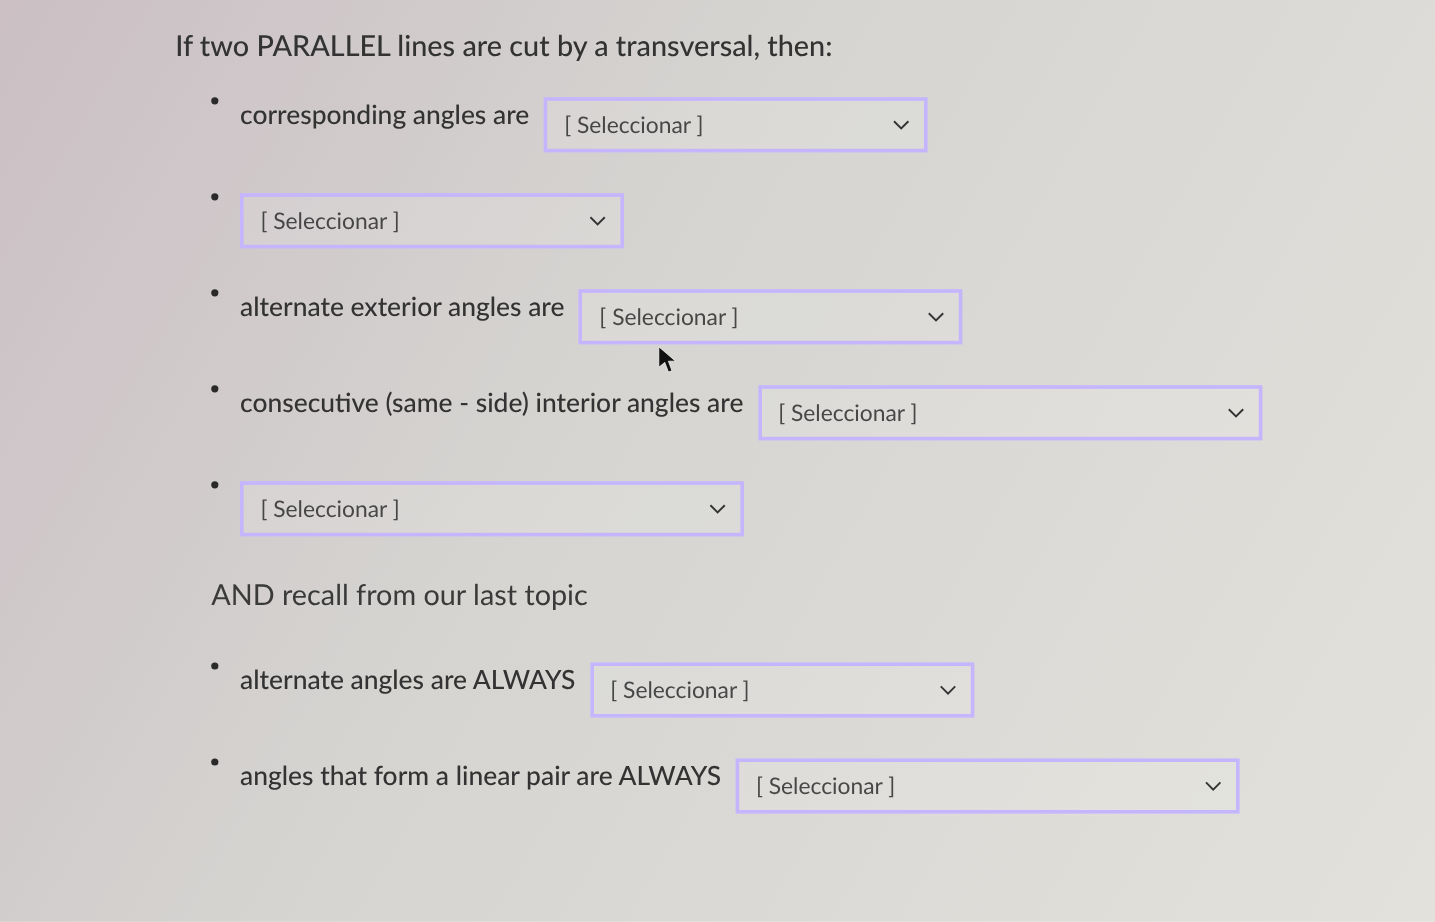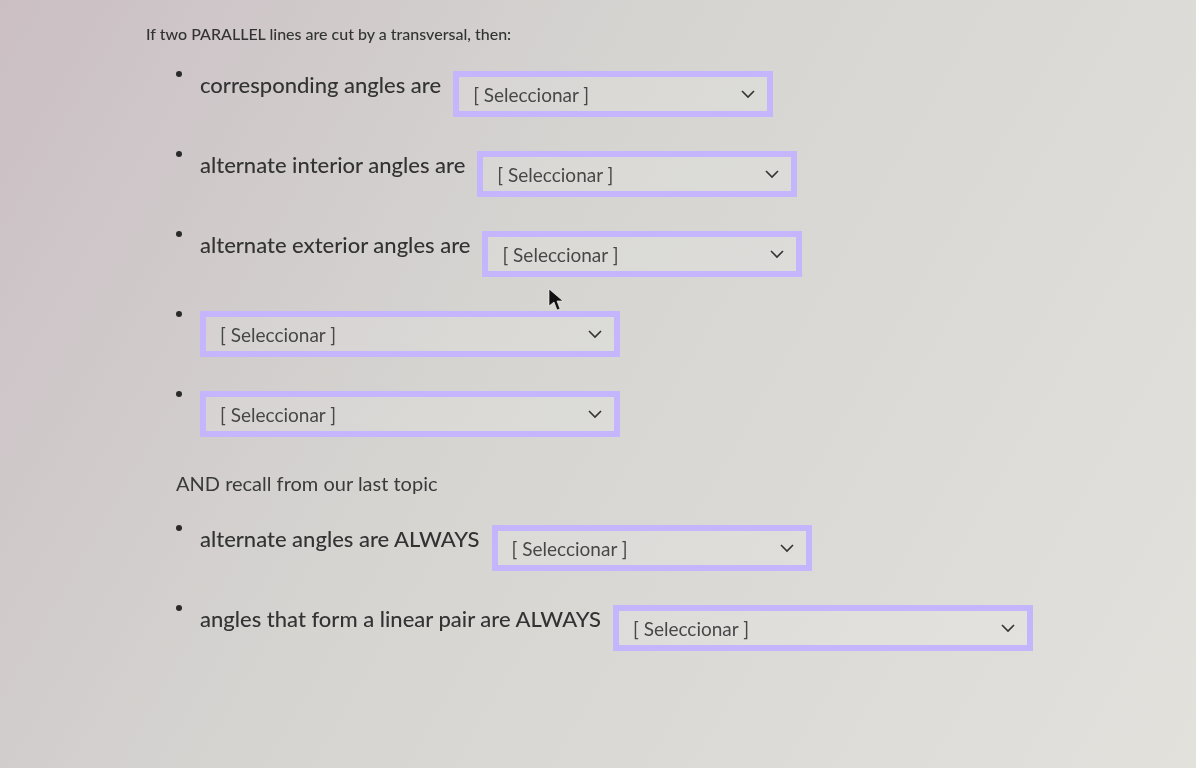--- a/index.html
+++ b/index.html
@@ -7,21 +7,21 @@
     margin: 0; padding: 0;
     width: 1196px; height: 768px;
     font-family: "Segoe UI", "Lato", "Helvetica Neue", Arial, sans-serif;
     background: linear-gradient(120deg, #cbbfc4 0%, #d5d4d1 40%, #e2e1dc 100%);
     color: #2a2a2a;
   }
   .page {
     padding: 24px 40px 40px 146px;
   }
   .heading {
-    font-size: 16px;
+    font-size: 24px;
     font-weight: 500;
     color: #333;
     margin-bottom: 28px;
   }
   ul.items {
     list-style: none;
     padding: 0 0 0 30px;
     margin: 0;
   }
   ul.items > li {
@@ -42,40 +42,40 @@
     flex: 0 0 auto;
   }
   .label { margin-right: 12px; }
   .select {
     display: inline-flex;
     align-items: center;
     justify-content: space-between;
     height: 46px;
     padding: 0 12px 0 14px;
     background: rgba(255,255,255,0.12);
-    border: 6px solid #c4b5fd;
+    border: 3px solid #c4b5fd;
     color: #3b3b3b;
     font-size: 19px;
     font-weight: 400;
     min-width: 320px;
     cursor: pointer;
   }
   .select.wide { min-width: 420px; }
   .select .placeholder { opacity: 0.92; }
   .chev {
     width: 14px; height: 14px;
     flex: 0 0 auto;
     margin-left: 16px;
   }
   .chev svg { width: 14px; height: 14px; display:block; }
   .subheading {
-    font-size: 20px;
+    font-size: 24px;
     font-weight: 400;
     color: #3a3a3a;
-    margin: 10px 0 30px 30px;
+    margin: 10px 0 42px 30px;
   }
   .cursor {
     position: absolute;
     left: 548px; top: 288px;
     width: 18px; height: 24px;
     pointer-events: none;
   }
   .cursor svg { width: 18px; height: 24px; display:block; }
 </style>
 </head>
@@ -90,21 +90,20 @@
       <span class="select">
         <span class="placeholder">[ Seleccionar ]</span>
         <span class="chev">
           <svg viewBox="0 0 14 14">
               <path d="M1 4 L7 10 L13 4" fill="none" stroke="#333" stroke-width="1.6"></path>
             </svg>
         </span>
       </span>
     </li>
     <li>
-      <span class="label">alternate interior angles are</span>
       <span class="select">
         <span class="placeholder">[ Seleccionar ]</span>
         <span class="chev">
           <svg viewBox="0 0 14 14">
               <path d="M1 4 L7 10 L13 4" fill="none" stroke="#333" stroke-width="1.6"></path>
             </svg>
         </span>
       </span>
     </li>
     <li>
@@ -112,20 +111,21 @@
       <span class="select">
         <span class="placeholder">[ Seleccionar ]</span>
         <span class="chev">
           <svg viewBox="0 0 14 14">
               <path d="M1 4 L7 10 L13 4" fill="none" stroke="#333" stroke-width="1.6"></path>
             </svg>
         </span>
       </span>
     </li>
     <li>
+      <span class="label">consecutive (same - side) interior angles are</span>
       <span class="select wide">
         <span class="placeholder">[ Seleccionar ]</span>
         <span class="chev">
           <svg viewBox="0 0 14 14">
               <path d="M1 4 L7 10 L13 4" fill="none" stroke="#333" stroke-width="1.6"></path>
             </svg>
         </span>
       </span>
     </li>
     <li>

